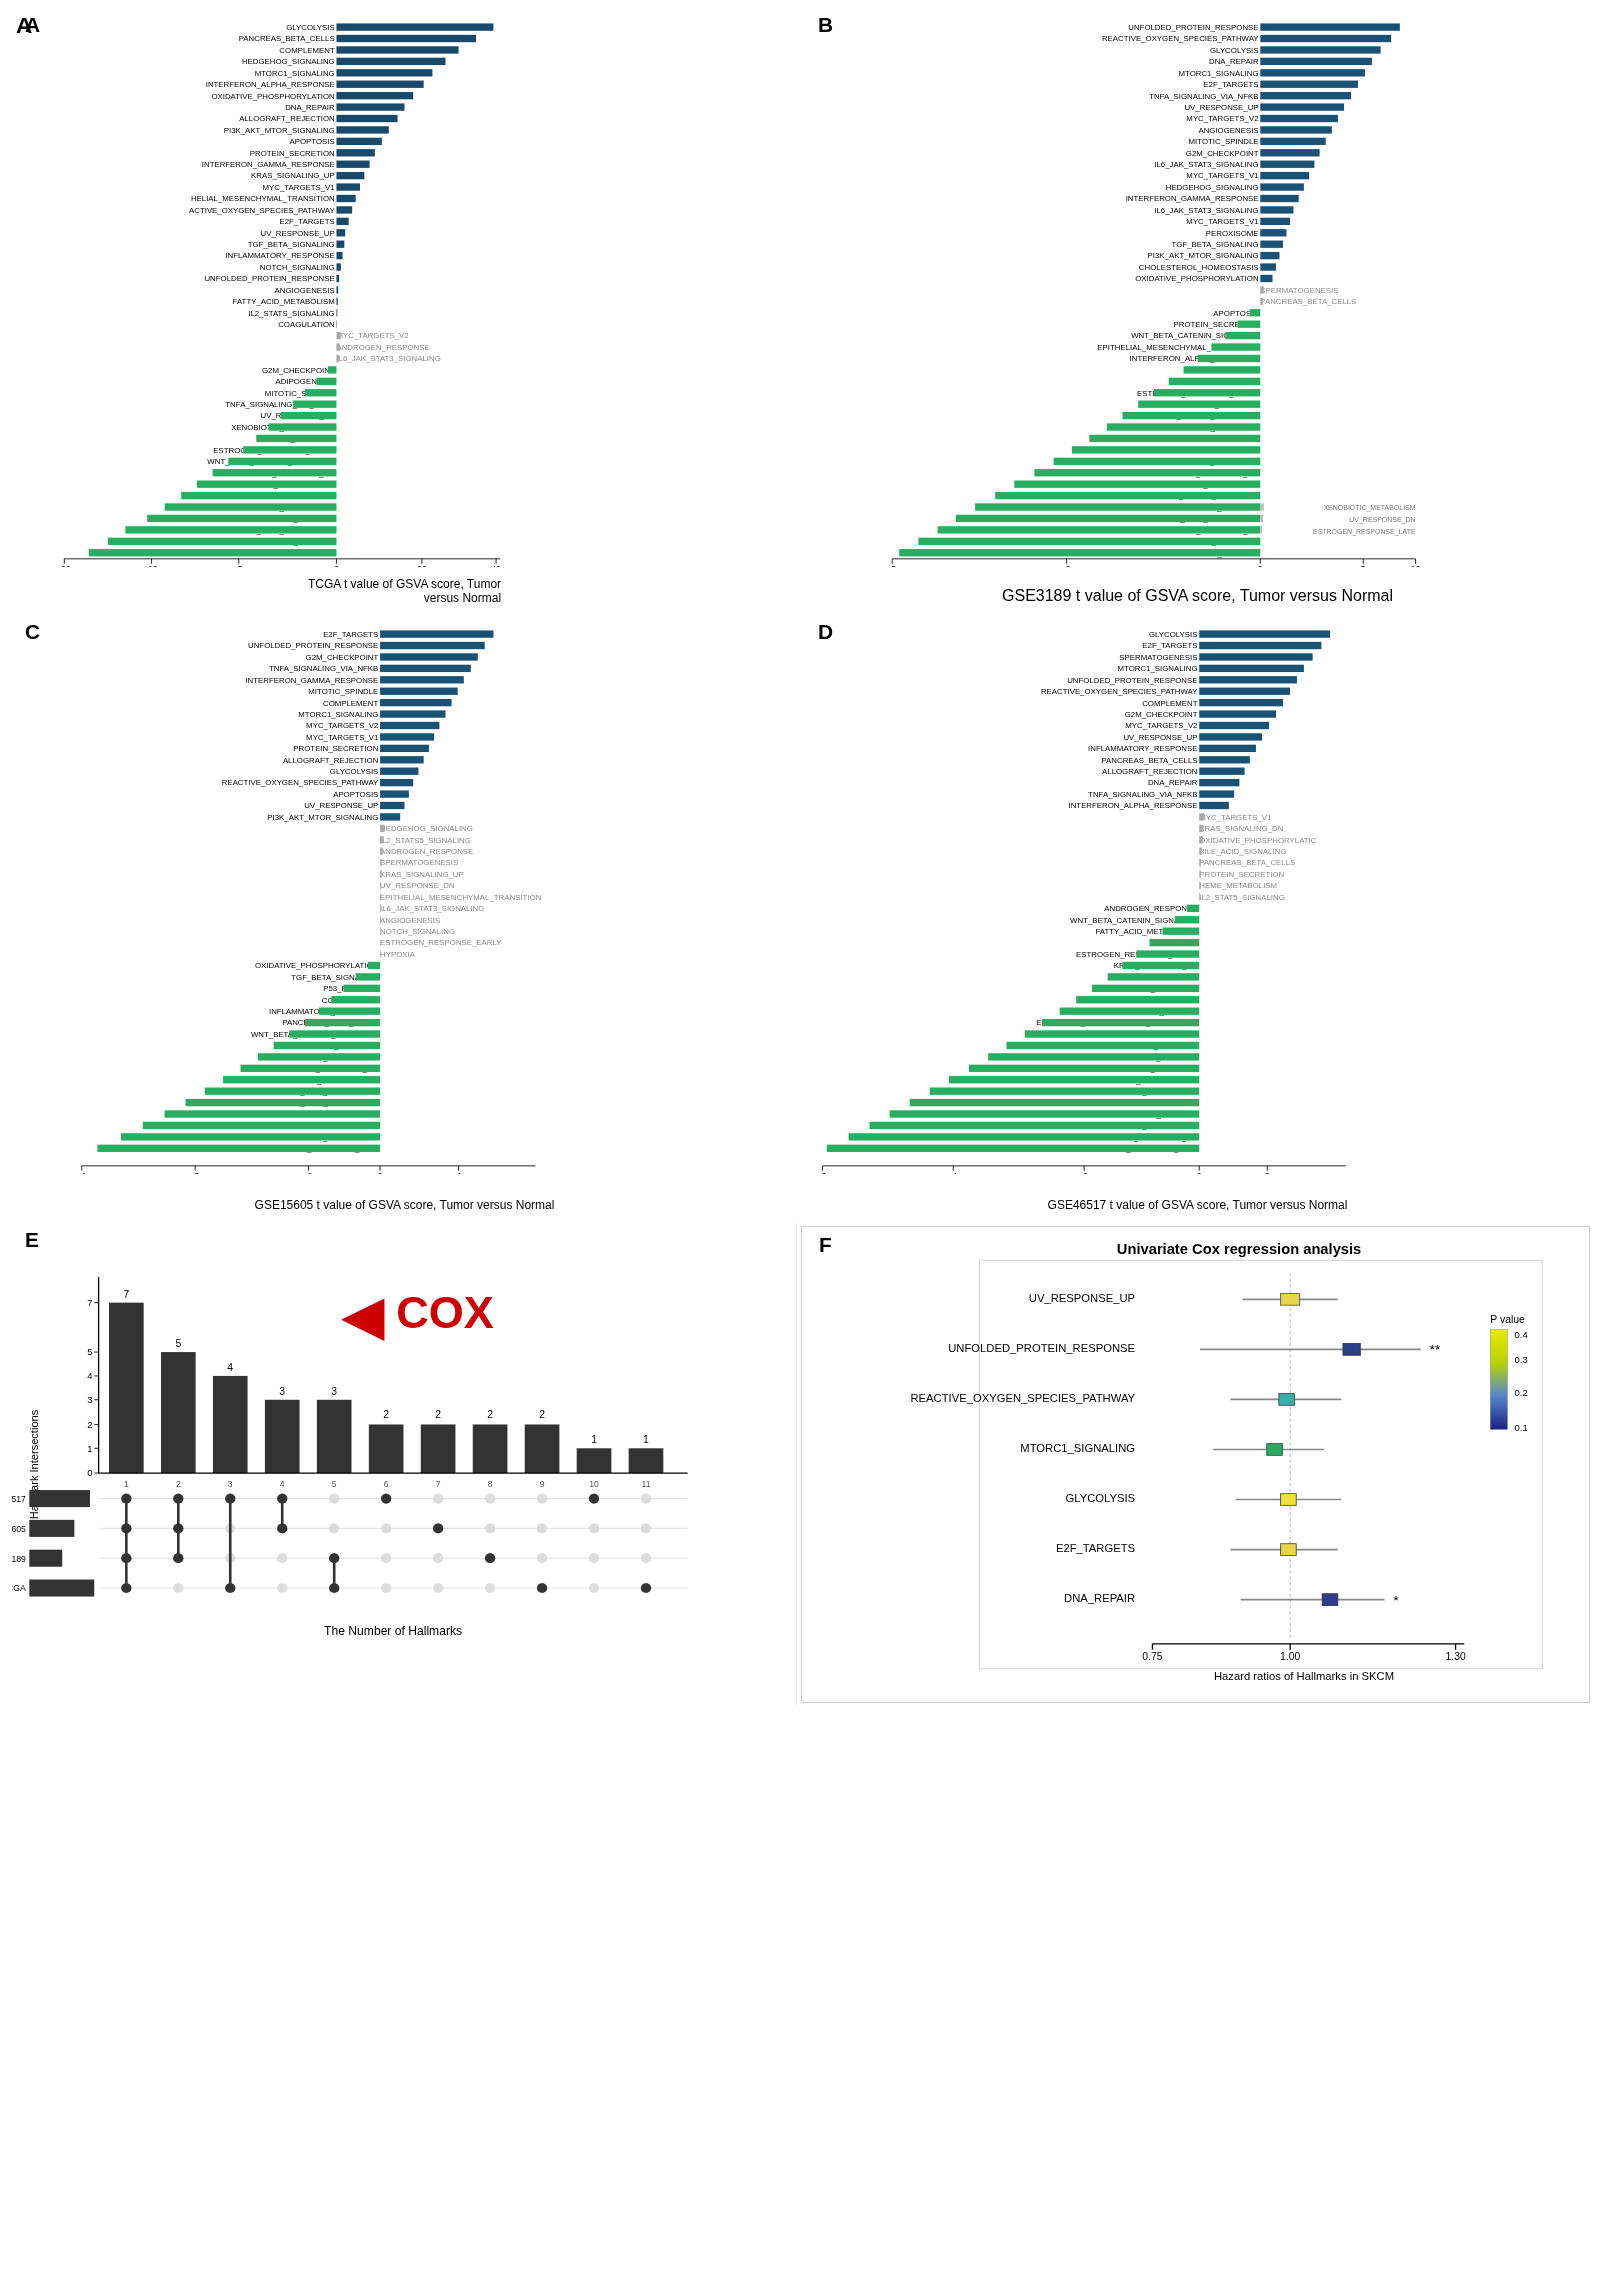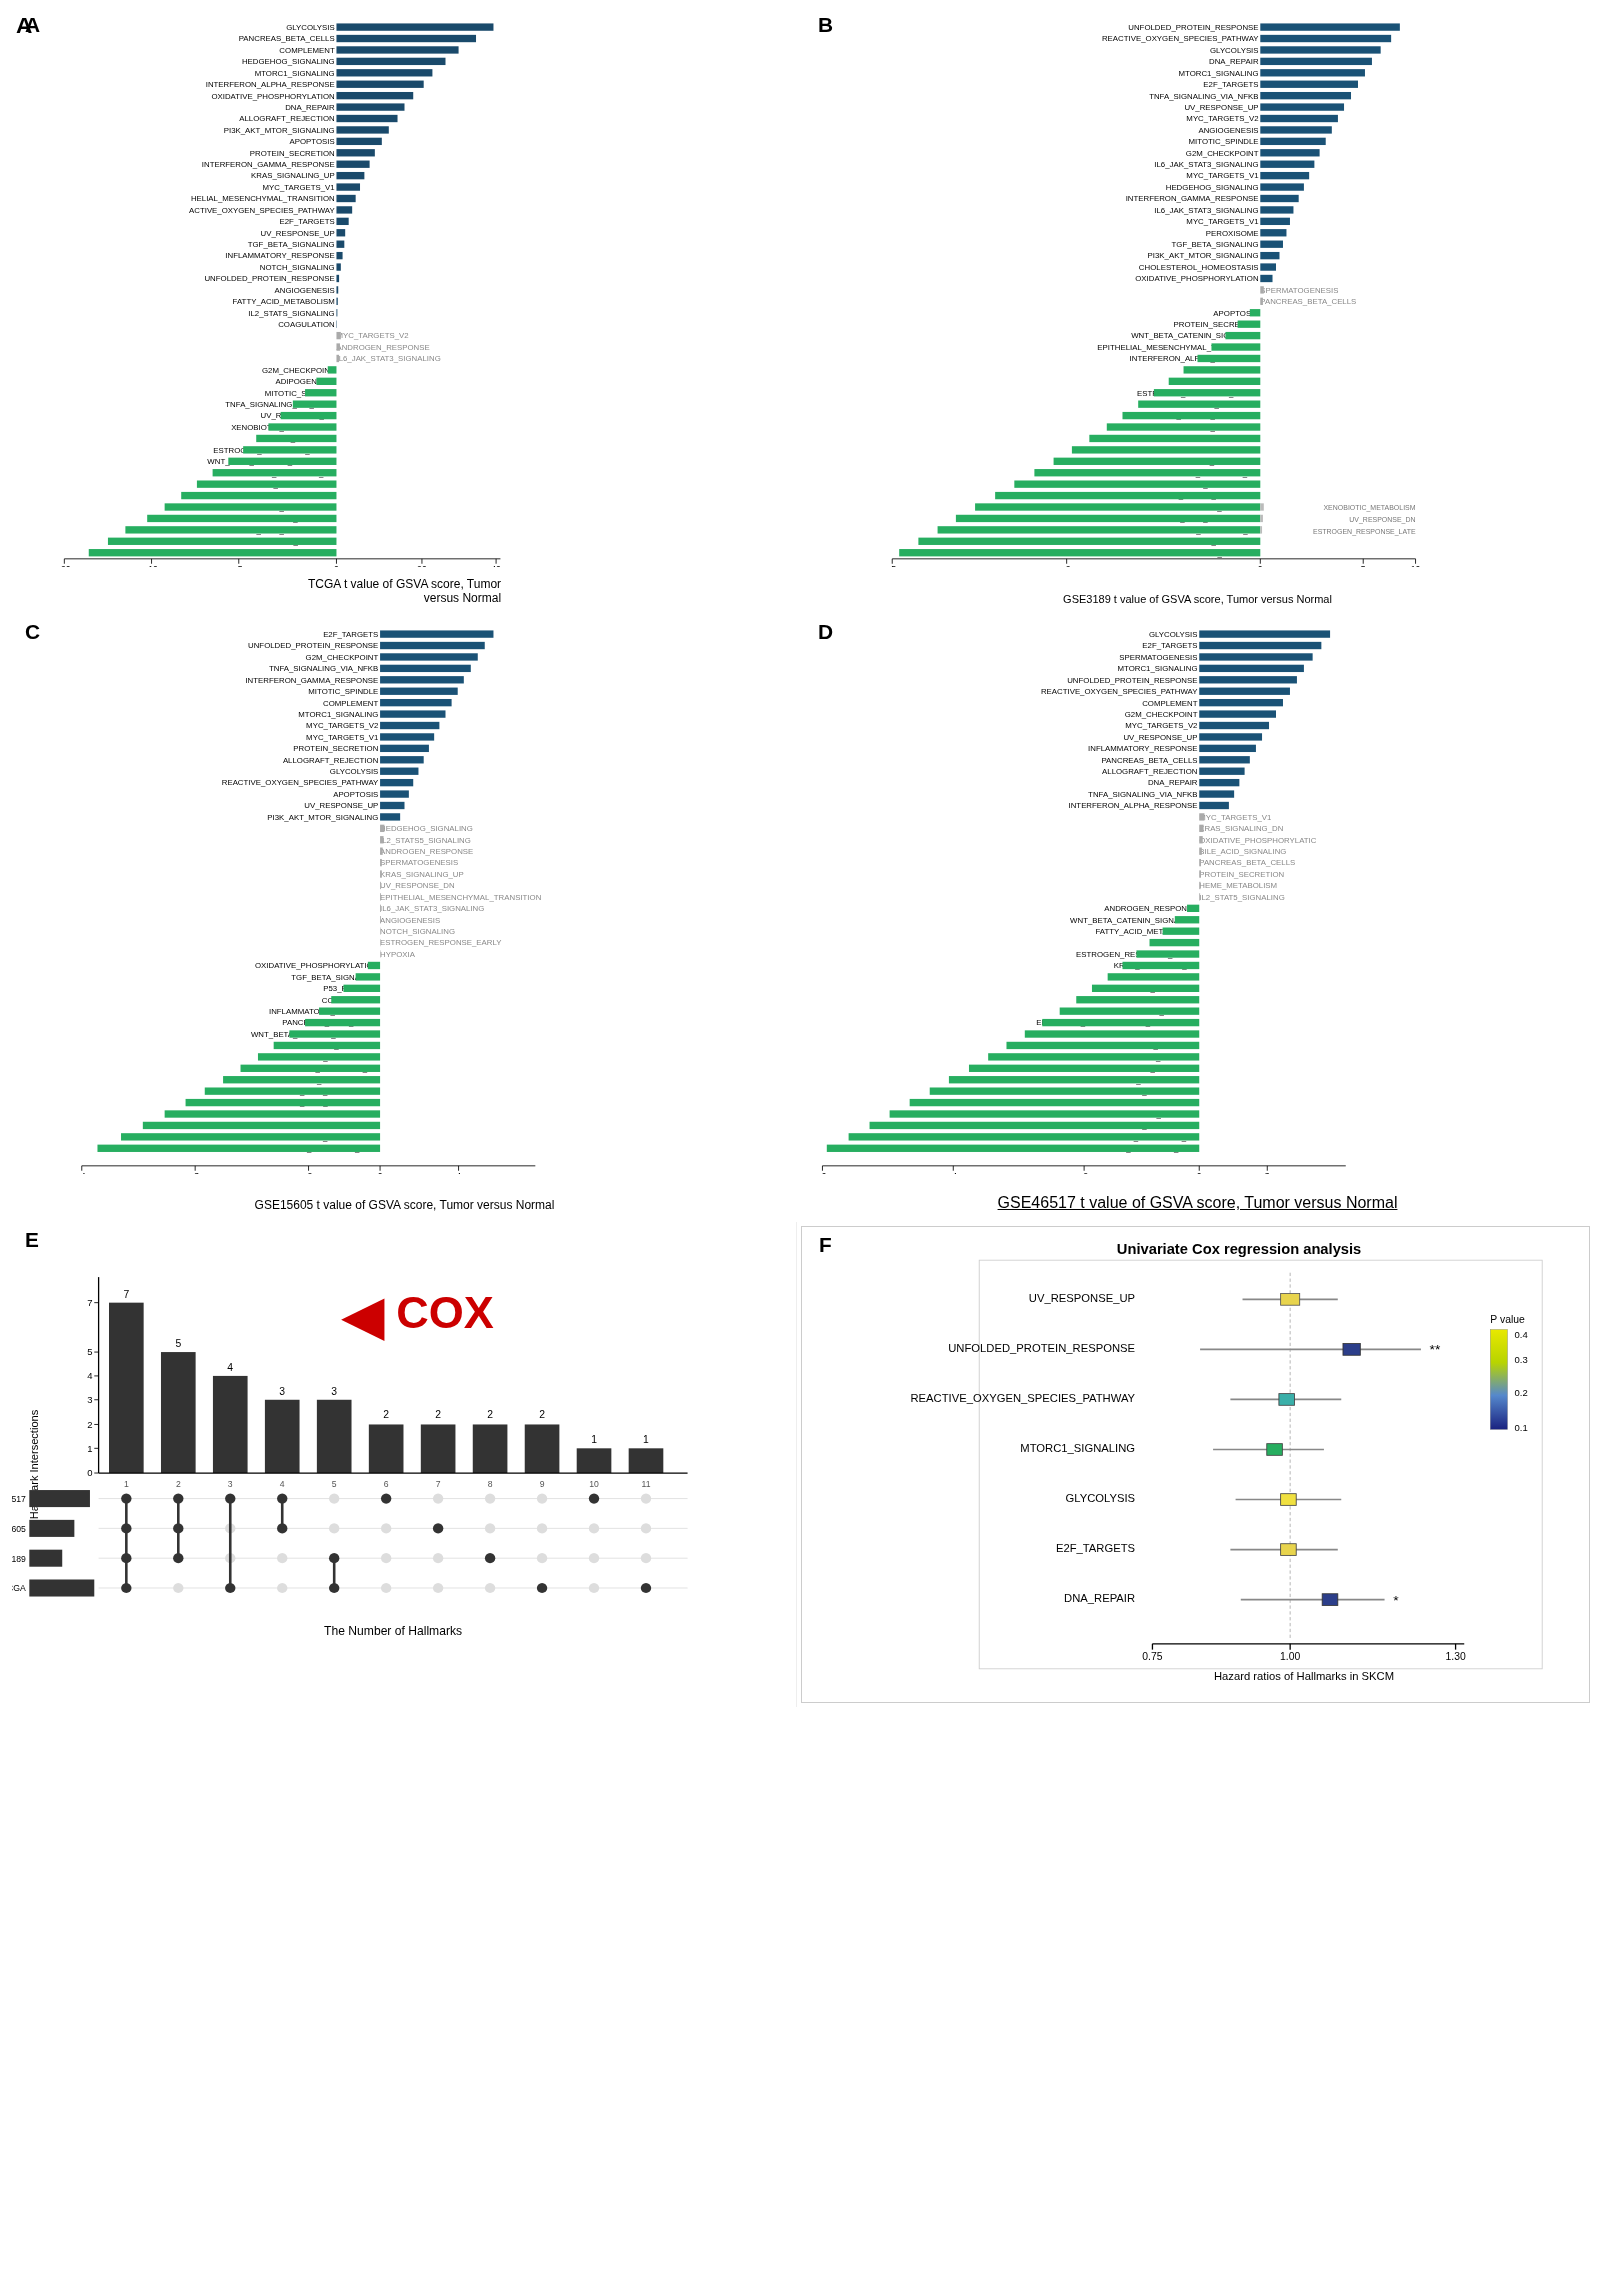--- a/index.html
+++ b/index.html
@@ -396,21 +396,21 @@
         <line x1="700" y1="670" x2="700" y2="676" stroke="#000" stroke-width="1"></line>
         <text x="700" y="686" font-size="10" text-anchor="middle" fill="#000">10</text>
 
         <text x="700" y="610" font-size="8" text-anchor="end" fill="#777">XENOBIOTIC_METABOLISM</text>
         <text x="700" y="625" font-size="8" text-anchor="end" fill="#777">UV_RESPONSE_DN</text>
         <text x="700" y="640" font-size="8" text-anchor="end" fill="#777">ESTROGEN_RESPONSE_LATE</text>
         <rect x="522" y="602" width="4" height="9" fill="#bbb"></rect>
         <rect x="522" y="616" width="3" height="9" fill="#bbb"></rect>
         <rect x="522" y="630" width="2" height="9" fill="#bbb"></rect>
       </svg>
-      <div style="position:absolute;bottom:1.6px;left:50%;transform:translateX(-50%);font-size:11px;text-align:center;white-space:nowrap;">GSE3189  t value of GSVA score, Tumor
+      <div style="position:absolute;bottom:1.6px;left:50%;transform:translateX(-50%);font-size:16px;text-align:center;white-space:nowrap;">GSE3189  t value of GSVA score, Tumor
 versus Normal</div>
     </div>
   </div>
 
   <div class="second-row">
 
     <div class="panel" style="position:relative; flex:1; padding:4px 4px 40px 4px;">
       <svg viewBox="0 0 900 680" preserveAspectRatio="none" style="width:100%;height:100%;">
         <rect width="900" height="680" fill="white"></rect>
         <text x="15" y="25" font-size="24" font-weight="bold" fill="#000">C</text>
@@ -699,21 +699,21 @@
         <text x="20" y="686" font-size="10" text-anchor="middle" fill="#000">-6</text>
         <line x1="170" y1="670" x2="170" y2="676" stroke="#000" stroke-width="1"></line>
         <text x="170" y="686" font-size="10" text-anchor="middle" fill="#000">-4</text>
         <line x1="320" y1="670" x2="320" y2="676" stroke="#000" stroke-width="1"></line>
         <text x="320" y="686" font-size="10" text-anchor="middle" fill="#000">-2</text>
         <line x1="452" y1="670" x2="452" y2="676" stroke="#000" stroke-width="1"></line>
         <text x="452" y="686" font-size="10" text-anchor="middle" fill="#000">0</text>
         <line x1="530" y1="670" x2="530" y2="676" stroke="#000" stroke-width="1"></line>
         <text x="530" y="686" font-size="10" text-anchor="middle" fill="#000">3</text>
       </svg>
-      <div style="position:absolute;bottom:1.6px;left:50%;transform:translateX(-50%);font-size:16px;text-align:left;white-space:nowrap;text-decoration:underline;">GSE46517  t value of GSVA score, Tumor
+      <div style="position:absolute;bottom:1.6px;left:50%;transform:translateX(-50%);font-size:12px;text-align:left;white-space:nowrap;">GSE46517  t value of GSVA score, Tumor
 versus Normal</div>
     </div>
   </div>
 
   <div class="third-row">
 
     <div style="position:relative; flex:1; padding:4px; border-right:0.8px solid #eee;">
       <svg viewBox="0 0 900 560" preserveAspectRatio="none" style="width:100%;height:100%;">
         <rect width="900" height="560" fill="white"></rect>
         <text x="15" y="25" font-size="24" font-weight="bold" fill="#000">E</text>

